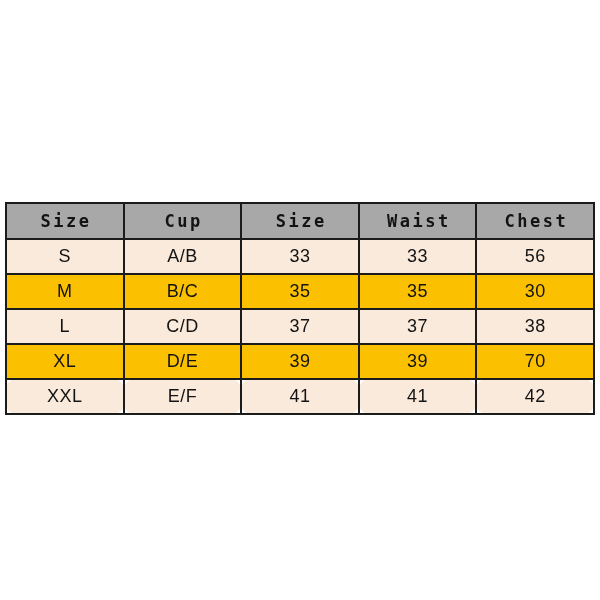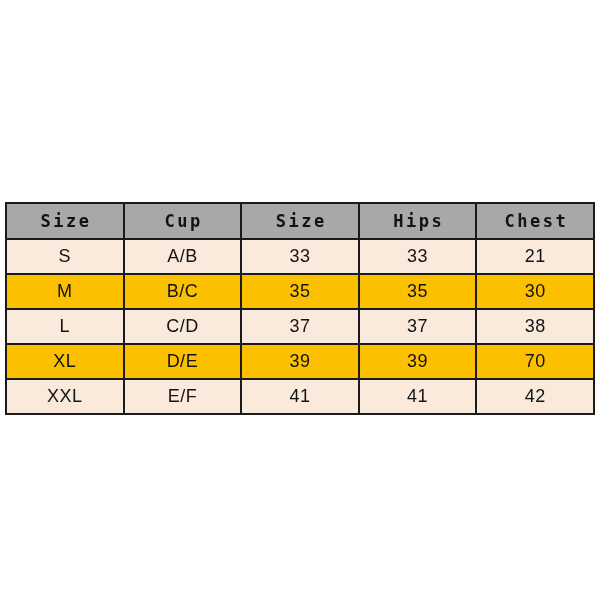--- a/index.html
+++ b/index.html
@@ -58,50 +58,50 @@
     height: 33px;
     font-family: "Liberation Sans", sans-serif;
     font-weight: normal;
     font-size: 18px;
     letter-spacing: 0.5px;
   }
 
   tr.row-plain td { background: #faeadc; }
   tr.row-highlight td { background: #fbc000; }
 
-  tr.row-last td { height: 25px; font-size: 17px; }
+  tr.row-last td { height: 25px; font-size: 17px; border-radius: 10px; }
 </style>
 </head>
 <body>
 
 <div id="size-chart-wrap">
   <table class="size-chart">
     <colgroup>
       <col>
         <col>
         <col>
         <col>
         <col>
     </colgroup>
     <thead>
       <tr>
         <th>Size</th>
         <th>Cup</th>
         <th>Size</th>
-        <th>Hips</th>
+        <th>Waist</th>
         <th>Chest</th>
       </tr>
     </thead>
     <tbody>
       <tr class="row-plain">
         <td>S</td>
         <td>A/B</td>
         <td>33</td>
         <td>33</td>
-        <td>21</td>
+        <td>56</td>
       </tr>
       <tr class="row-highlight">
         <td>M</td>
         <td>B/C</td>
         <td>35</td>
         <td>35</td>
         <td>30</td>
       </tr>
       <tr class="row-plain">
         <td>L</td>

